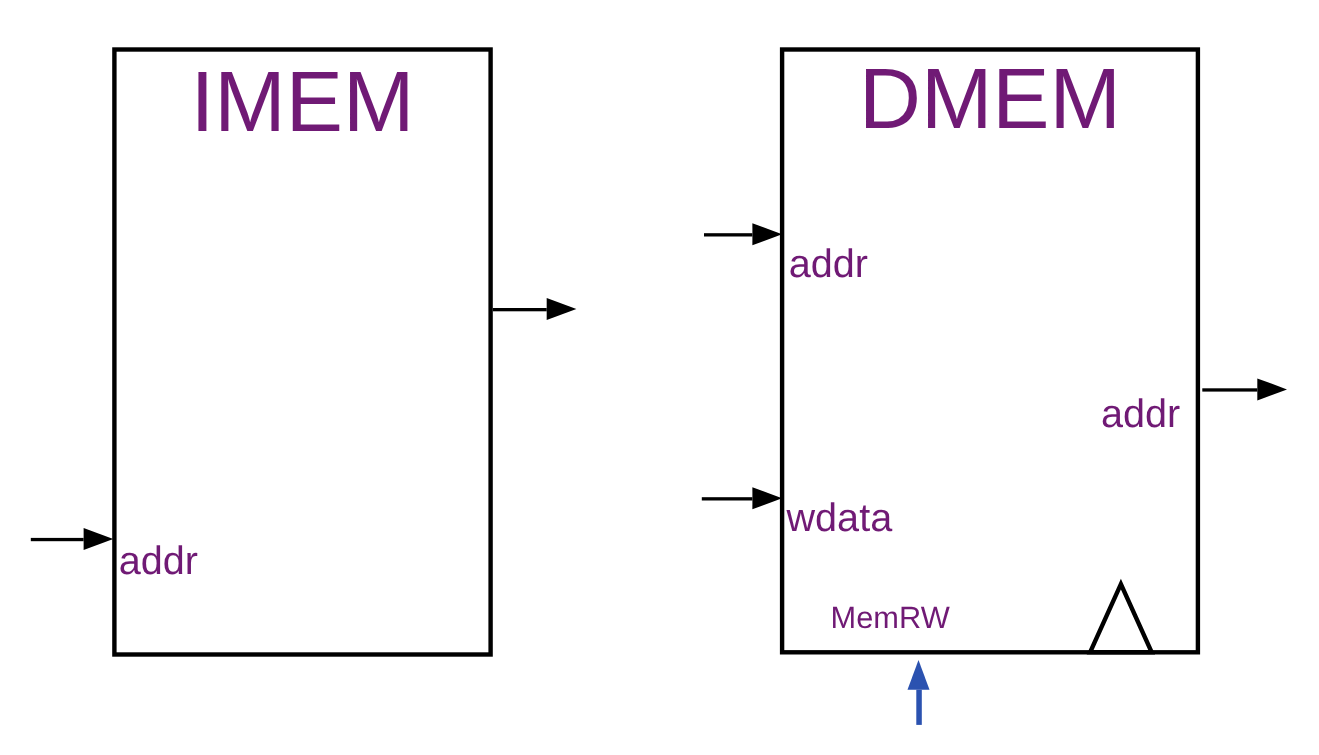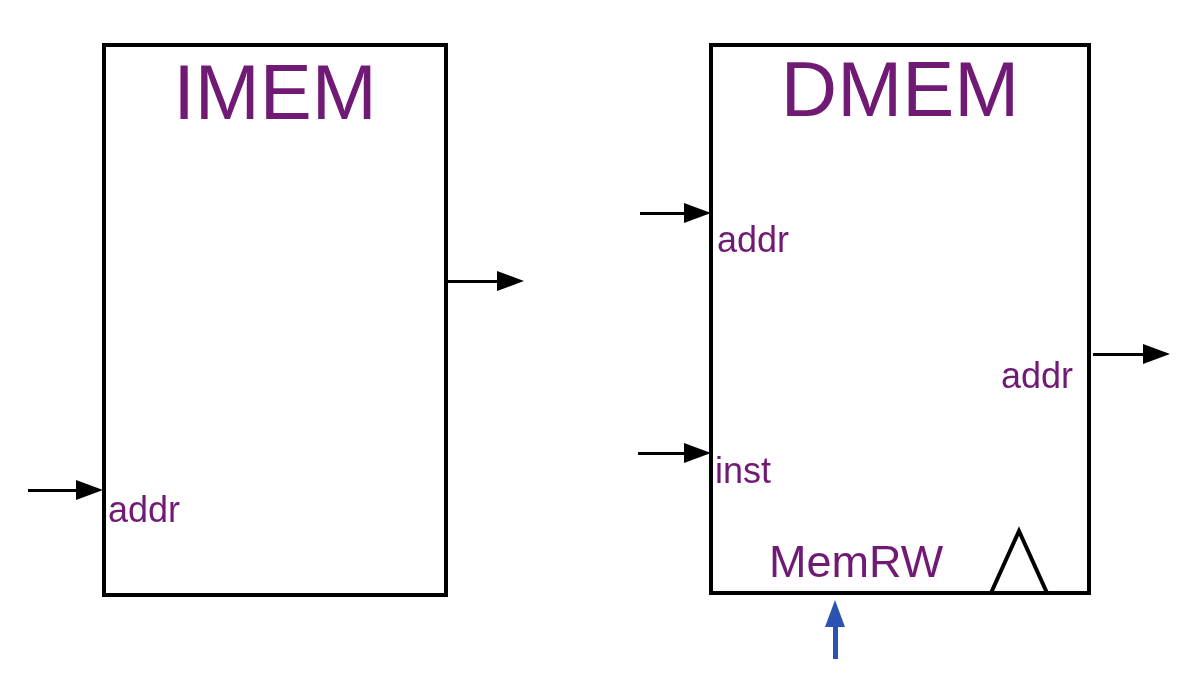--- a/index.html
+++ b/index.html
@@ -38,22 +38,22 @@
     white-space: nowrap;
     margin-top: 28px;
   }
   .lbl-imem-addr  { left: 2px;  top: 408px; }
   .lbl-imem-inst  { right: 0px; top: 204px; }
   .lbl-dmem-addr  { left: 4px;  top: 138px; }
   .lbl-dmem-wdata { left: 2px;  top: 369px; }
   .lbl-dmem-rdata { right: 14px; top: 274px; }
   .lbl-memrw {
     position: absolute;
-    left: 56px; top: 494px;
-    font-size: 45px;
+    left: 42px; top: 494px;
+    font-size: 28px;
     line-height: 41px;
     white-space: nowrap;
     text-align: right;
   }
   
   .h-arrow {
     position: absolute;
     height: 22px;
     display: flex;
     align-items: center;
@@ -99,21 +99,21 @@
 <div class="canvas">
 
   <div class="block block-imem">
     <div class="block-title title-imem">IMEM</div>
     <div class="port-label lbl-imem-addr">addr</div>
   </div>
 
   <div class="block block-dmem">
     <div class="block-title title-dmem">DMEM</div>
     <div class="port-label lbl-dmem-addr">addr</div>
-    <div class="port-label lbl-dmem-wdata">inst</div>
+    <div class="port-label lbl-dmem-wdata">wdata</div>
     <div class="port-label lbl-dmem-rdata">addr</div>
     <div class="lbl-memrw">MemRW</div>
   </div>
 
   <div class="h-arrow arr-imem-addr">
     <div class="shaft"></div>
     <div class="head"></div>
   </div>
 
   <div class="h-arrow arr-imem-inst">

